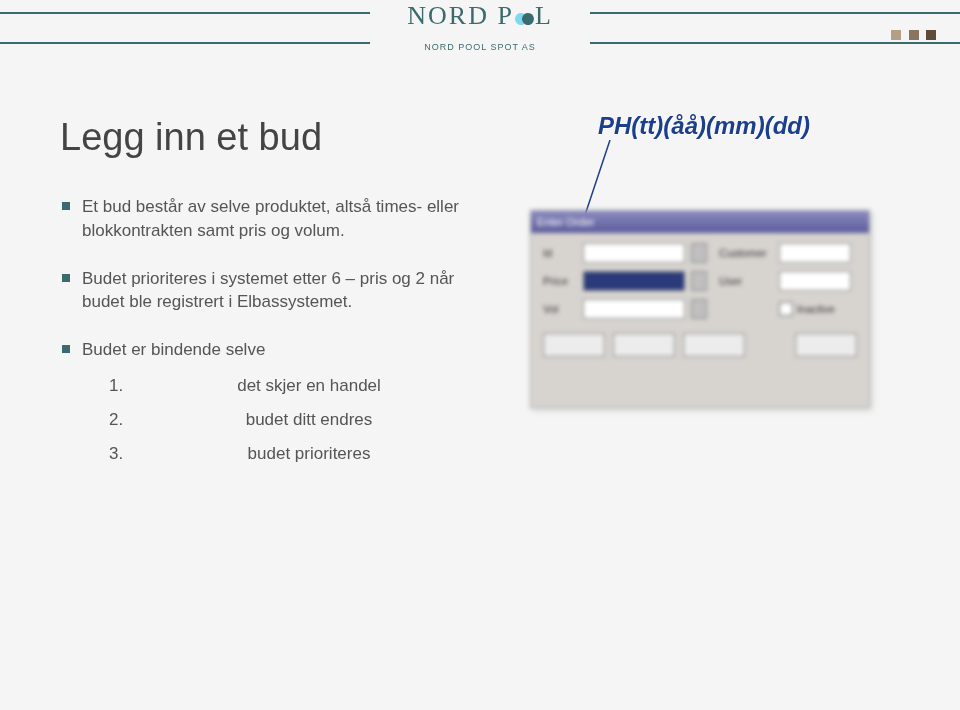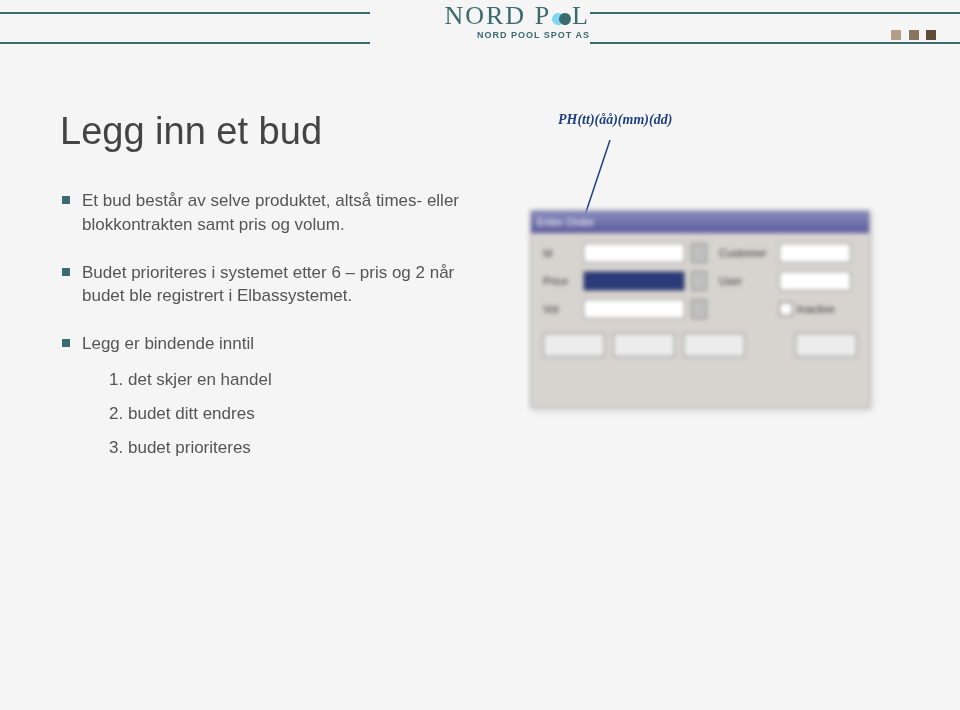--- a/index.html
+++ b/index.html
@@ -28,21 +28,21 @@
   }
   .hrule-top { top: 12px; }
   .hrule-bot { top: 42px; }
   .logo-wrap {
     position: absolute;
     top: 0;
     left: 370px;
     width: 220px;
     height: 50px;
     background: #f5f5f5;
-    text-align: right;
+    text-align: center;
   }
   .logo-main {
     font-family: Georgia, 'Times New Roman', serif;
     font-size: 26px;
     letter-spacing: 2px;
     color: #3a6b6e;
     font-weight: 500;
     line-height: 28px;
     padding-top: 2px;
   }
@@ -56,40 +56,41 @@
     margin: 0 1px -1px 1px;
   }
   .logo-main .dot2 {
     background: #3a6b6e;
     margin-left: -6px;
   }
   .logo-sub {
     font-size: 9px;
     letter-spacing: 1px;
     color: #3a6b6e;
-    font-weight: 700;
+    font-weight: 400;
+    margin-top: 12px;
   }
   .corner-dots {
     position: absolute;
     top: 26px;
     right: 24px;
   }
   .corner-dots span {
     display: inline-block;
     width: 10px;
     height: 10px;
     margin-left: 3px;
   }
   .cd1 { background: #b49f86; }
   .cd2 { background: #8a7660; }
   .cd3 { background: #5e4c39; }
 
   .content {
     position: absolute;
-    top: 110px;
+    top: 116px;
     left: 60px;
     width: 430px;
   }
   .title {
     font-size: 38px;
     color: #444;
     font-weight: 400;
     margin-bottom: 36px;
   }
   ul.bullets {
@@ -113,32 +114,33 @@
     width: 8px;
     height: 8px;
     background: #3a6b6e;
   }
   ol.sublist {
     list-style: decimal;
     padding-left: 46px;
     margin: 12px 0 0 0;
     font-size: 17px;
     color: #555;
+    text-align: center;
   }
   ol.sublist li {
     margin-bottom: 10px;
   }
 
   .annot {
     position: absolute;
     top: 112px;
-    left: 558px;
+    left: 598px;
     color: #1b3f8c;
-    font-family: Liberation Serif, serif;
-    font-size: 14px;
+    font-family: Liberation Sans, sans-serif;
+    font-size: 24px;
     font-weight: bold;
     font-style: italic;
     text-shadow: 1px 1px 0 #ffffff;
   }
   .annot-line {
     position: absolute;
     top: 140px;
     left: 580px;
   }
 
@@ -224,21 +226,21 @@
     <span class="cd3"></span>
   </div>
 </div>
 
 <div class="content">
   <div class="title">Legg inn et bud</div>
   <ul class="bullets">
     <li>Et bud består av selve produktet, altså times- eller blokkontrakten samt pris og volum.</li>
     <li>Budet prioriteres i systemet etter 6 – pris og 2 når budet ble registrert i Elbassystemet.</li>
     <li>
-      <span>Legg er bindende inntil</span>
+      <span>Budet er bindende selve</span>
       <ol class="sublist">
         <li>det skjer en handel</li>
         <li>budet ditt endres</li>
         <li>budet prioriteres</li>
       </ol>
     </li>
   </ul>
 </div>
 
 <div class="annot">PH(tt)(åå)(mm)(dd)</div>

